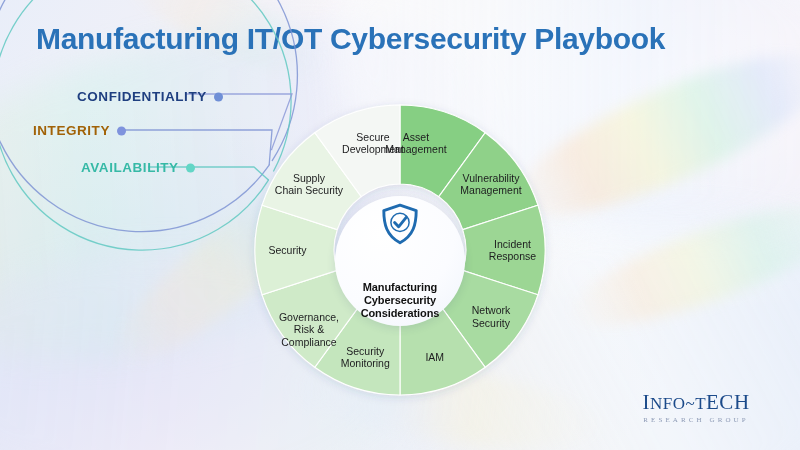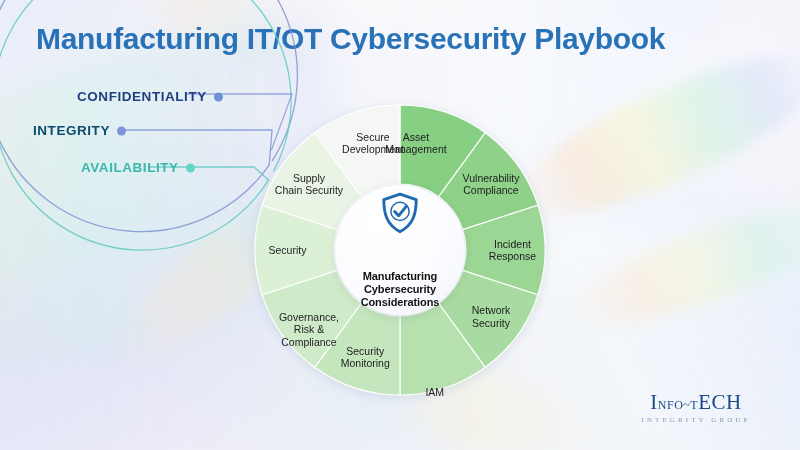--- a/index.html
+++ b/index.html
@@ -69,37 +69,37 @@
   svg.layer{position:absolute;left:0;top:0;width:800px;height:450px;overflow:visible;}
 
   
   .seglabel{
     position:absolute;transform:translate(-50%,-50%);
     text-align:center;font-size:10.5px;line-height:1.18;
     color:#1d1d1f;white-space:pre-line;font-family:"Liberation Sans",sans-serif;
   }
   
   .hub{
-    position:absolute;left:335px;top:185px;width:130px;height:130px;border-radius:50%;
+    position:absolute;left:335px;top:196px;width:130px;height:130px;border-radius:50%;
     background:radial-gradient(circle at 36% 28%,#ffffff 0%,#fbfcff 58%,#eff3fb 100%);
     box-shadow:0 2px 10px rgba(40,60,110,.12);
     display:flex;flex-direction:column;align-items:center;justify-content:center;gap:32px;
   }
   .hub .shield{margin-bottom:3px;}
   .hub .hubtext{
     text-align:center;font-size:11px;font-weight:700;line-height:1.2;color:#111;
     white-space:pre-line;letter-spacing:-.1px;
   }
   
   .logo{position:absolute;left:616px;top:392px;text-align:center;width:160px;}
   .logo .mark{
     font-family:"Liberation Serif",serif;font-size:21px;color:#1b4a8a;
     letter-spacing:.5px;line-height:1;
   }
-  .logo .mark .sm{font-size:12px;}
+  .logo .mark .sm{font-size:17px;}
   .logo .tag{
     font-family:"Liberation Serif",serif;font-size:7px;color:#8d9ab5;
     letter-spacing:3.1px;margin-top:3px;
   }
 </style>
 </head>
 <body>
 
 <div id="stage">
 
@@ -146,26 +146,26 @@
         <path d="M262.09680513720275 294.8074641843674 A145 145 0 0 1 262.09680513720275 205.1925358156326 L337.23026992451986 229.60487837125345 A66 66 0 0 0 337.23026992451986 270.39512162874655 Z" fill="#dcf0d6" stroke="#ffffff" stroke-width="1.1"></path>
         <path d="M262.09680513720275 205.1925358156326 A145 145 0 0 1 314.7711384175914 132.69253581563265 L361.2061733486968 196.60487837125348 A66 66 0 0 0 337.23026992451986 229.60487837125345 Z" fill="#e9f4e5" stroke="#ffffff" stroke-width="1.1"></path>
         <path d="M314.7711384175914 132.69253581563265 A145 145 0 0 1 400 105 L400 184 A66 66 0 0 0 361.2061733486968 196.60487837125348 Z" fill="#f4f7f4" stroke="#ffffff" stroke-width="1.1"></path>
       </g>
   </svg>
 
   <div id="seglabels">
       <div class="seglabel" style="left: 416px; top: 143.006px;">Asset
 Management</div>
       <div class="seglabel" style="left: 491.014px; top: 183.874px;">Vulnerability
-Compliance</div>
+Management</div>
       <div class="seglabel" style="left: 512.5px; top: 250px;">Incident
 Response</div>
       <div class="seglabel" style="left: 491.014px; top: 316.126px;">Network
 Security</div>
-      <div class="seglabel" style="left: 434.764px; top: 356.994px; margin-top: 35px;">IAM</div>
+      <div class="seglabel" style="left: 434.764px; top: 356.994px;">IAM</div>
       <div class="seglabel" style="left: 365.236px; top: 356.994px;">Security
 Monitoring</div>
       <div class="seglabel" style="left: 308.986px; top: 322px; margin-top: 8px;">Governance,
 Risk &amp;
 Compliance</div>
       <div class="seglabel" style="left: 287.5px; top: 250px;">Security</div>
       <div class="seglabel" style="left: 308.986px; top: 183.874px;">Supply
 Chain Security</div>
       <div class="seglabel" style="left: 373px; top: 143.006px;">Secure
 Development</div>
@@ -179,27 +179,27 @@
     </svg>
     <div class="hubtext">Manufacturing
 Cybersecurity
 Considerations</div>
   </div>
 
   <div class="pillar" id="pillar0" style="color: rgb(31, 63, 128); margin-left: 44px;">
     <span>CONFIDENTIALITY</span>
     <span class="dot" style="background: rgb(111, 143, 214); left: 137px;"></span>
   </div>
-  <div class="pillar" id="pillar1" style="color: #0c4a6e;">
+  <div class="pillar" id="pillar1" style="color: #a16207;">
     <span>INTEGRITY</span>
     <span class="dot" style="background: rgb(127, 147, 221); left: 84px;"></span>
   </div>
   <div class="pillar" id="pillar2" style="color: rgb(54, 185, 166);">
     <span>AVAILABILITY</span>
     <span class="dot" style="background: rgb(99, 214, 198); left: 105px;"></span>
   </div>
 
   <div class="logo">
     <div class="mark"><span>I</span><span class="sm">NFO~T</span><span>ECH</span></div>
-    <div class="tag">INTEGRITY GROUP</div>
+    <div class="tag">RESEARCH GROUP</div>
   </div>
 
 </div>
 
 </body></html>

